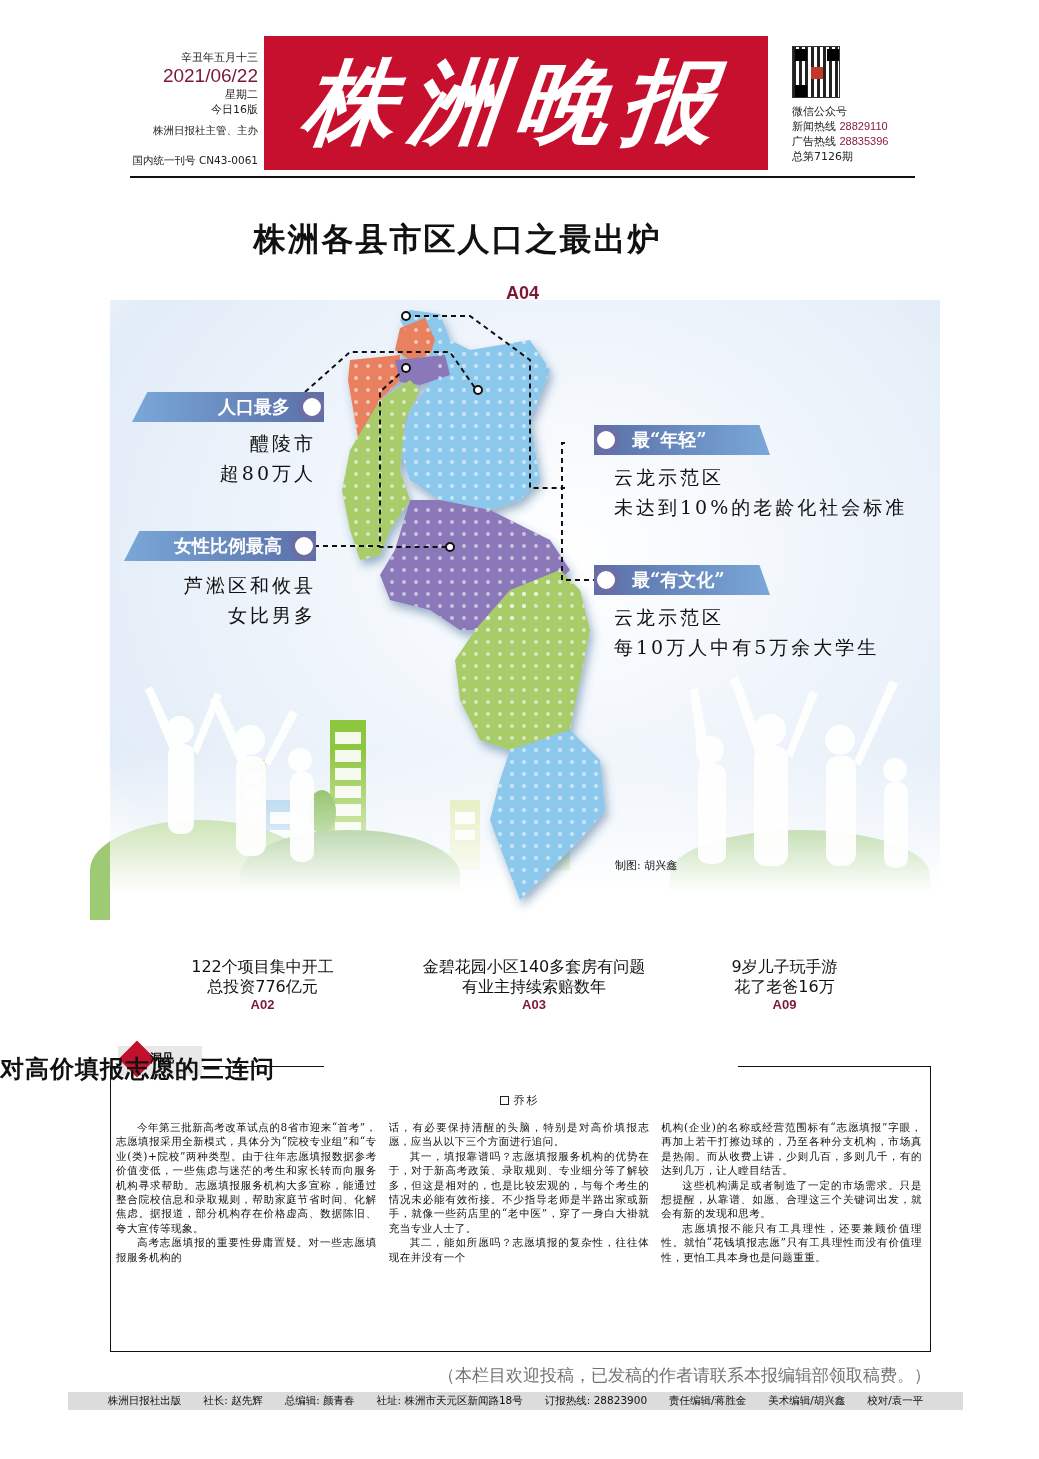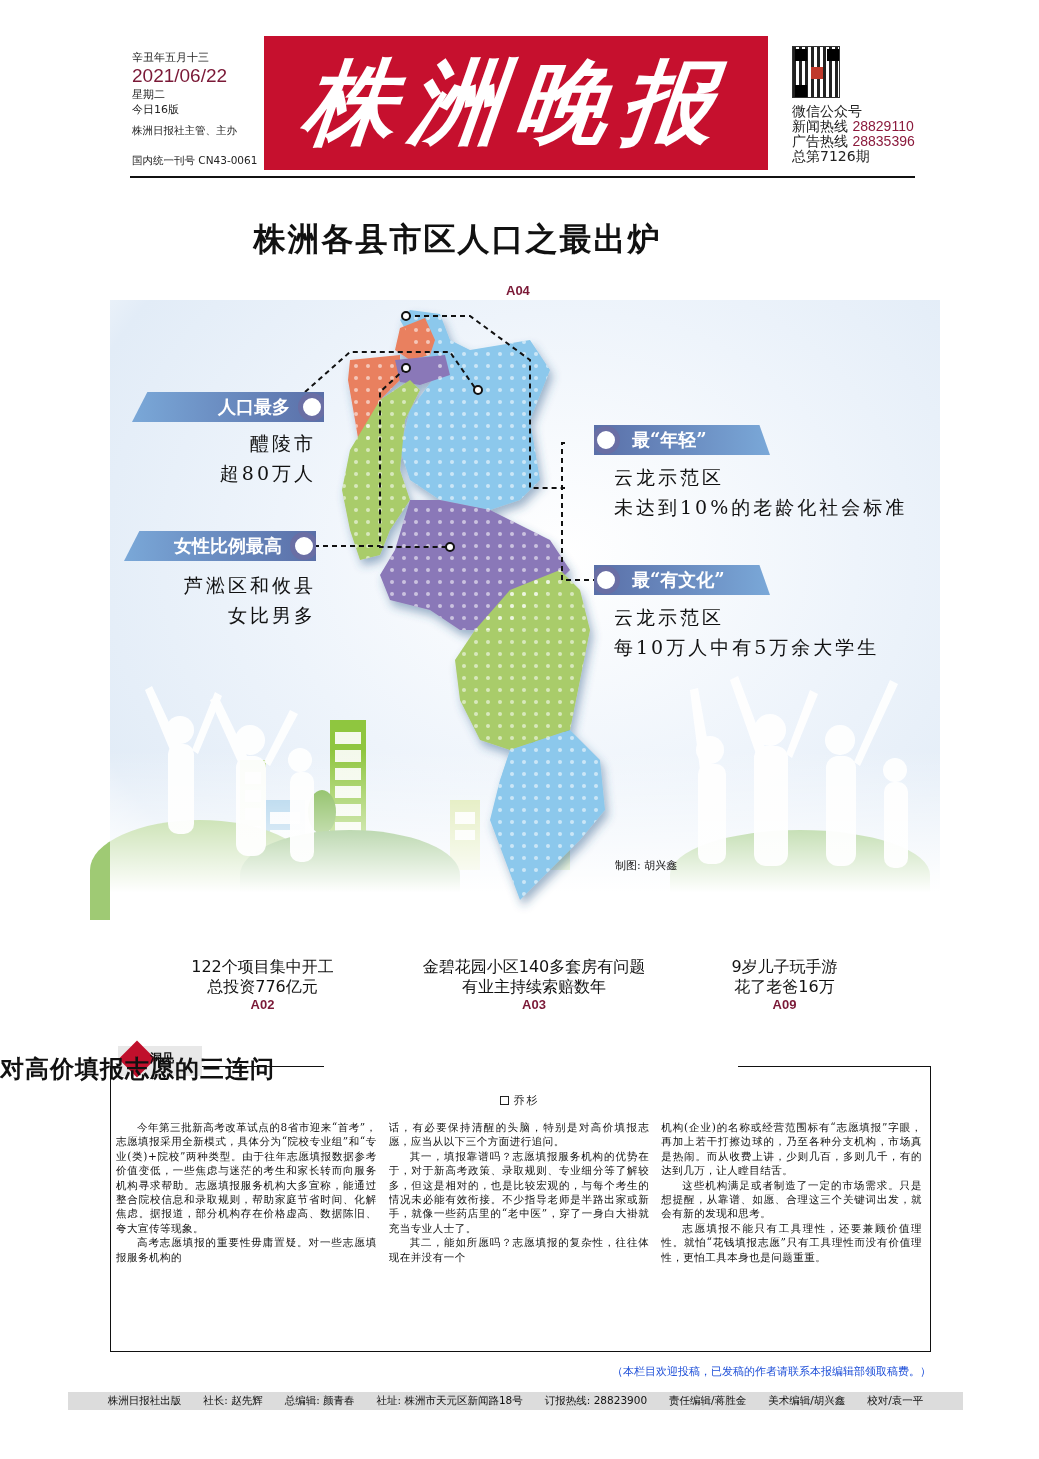--- a/index.html
+++ b/index.html
@@ -1,38 +1,38 @@
 <!DOCTYPE html>
 <html><head>
 <meta charset="utf-8">
 <style>
   * { box-sizing: border-box; margin: 0; padding: 0; }
   html, body { width: 1039px; height: 1459px; background: #ffffff; overflow: hidden; }
   body { position: relative; font-family: "DejaVu Sans", sans-serif; color: #111; }
 
   
-  .mast-left { position: absolute; left: 132px; top: 50px; width: 126px; text-align: left; font-size: 11px; line-height: 15px; color: #222; }
+  .mast-left { position: absolute; left: 132px; top: 50px; width: 126px; text-align: right; font-size: 11px; line-height: 15px; color: #222; }
   .mast-left .date { font-family: "Liberation Sans", sans-serif; font-size: 19px; line-height: 22px; color: #7a1836; font-weight: normal; }
   .mast-left .org { margin-top: 6px; font-size: 10.5px; line-height: 14px; white-space: nowrap; }
   .mast-logo { position: absolute; left: 264px; top: 36px; width: 504px; height: 134px; background: #c6102e; display: flex; align-items: center; justify-content: center; }
   .mast-logo span { color: #fff; font-family: "DejaVu Serif", serif; font-weight: bold; font-size: 92px; letter-spacing: 14px; font-style: italic; transform: skewX(-6deg); }
-  .mast-right { position: absolute; left: 792px; top: 46px; width: 140px; font-size: 14px; line-height: 15px; color: #222; }
+  .mast-right { position: absolute; left: 792px; top: 46px; width: 140px; font-size: 11px; line-height: 15px; color: #222; }
   .qr { width: 48px; height: 52px; background:
         linear-gradient(#000,#000) 2px 2px/12px 12px no-repeat,
         linear-gradient(#000,#000) 34px 2px/12px 12px no-repeat,
         linear-gradient(#000,#000) 2px 38px/12px 12px no-repeat,
         repeating-linear-gradient(90deg,#222 0 3px,#fff 3px 6px),
         #fff; border: 1px solid #333; position: relative; margin-bottom: 6px; }
   .qr::after { content: ""; position: absolute; left: 18px; top: 20px; width: 12px; height: 12px; background: #c0392b; }
   .mast-right .hot { color: #8b1a3c; font-family: "Liberation Sans", sans-serif; }
   .mast-rule { position: absolute; left: 130px; top: 176px; width: 785px; height: 2px; background: #111; }
 
   
   .headline { position: absolute; left: 0; width: 915px; top: 218px; text-align: center; font-family: "DejaVu Sans", sans-serif; font-weight: bold; font-size: 32px; letter-spacing: 2px; color: #111; }
-  .pageref { position: absolute; font-family: "Liberation Sans", sans-serif; font-weight: bold; font-size: 13px; color: #7a1836; }
+  .pageref { position: absolute; font-family: "Liberation Sans", sans-serif; font-weight: bold; font-size: 18px; color: #7a1836; }
 
   
   .info { position: absolute; left: 110px; top: 300px; width: 830px; height: 640px;
           background: radial-gradient(ellipse at 55% 40%, #ffffff 0%, #eef4fb 45%, #e2ecf7 80%, #ffffff 100%); }
   .ground { position: absolute; left: 0; right: 0; bottom: 0; height: 190px;
             background: linear-gradient(to bottom, rgba(255,255,255,0) 0%, #ffffff 75%); }
   .hill { position: absolute; border-radius: 50% 50% 0 0; }
   .bldg { position: absolute; background: #8fc63f; }
   .bldg::after { content:""; position:absolute; left:5px; right:5px; top:12px; bottom:30px;
                  background: repeating-linear-gradient(to bottom,#fff 0 12px,transparent 12px 18px); opacity:.9; }
@@ -63,21 +63,21 @@
   .col-badge .diamond { position: absolute; left: 6px; top: 0px; width: 26px; height: 26px; background: #c0102c; transform: rotate(45deg); }
   .col-badge .label { position: absolute; left: 32px; top: 4px; font-family: Liberation Sans, sans-serif; font-weight: bold; font-size: 12px; color: #111; }
   .art-title { position: absolute; left: 0; width: 1039px; top: 1053px; text-align: left; font-weight: bold; font-size: 24px; color: #111; letter-spacing: 1px; }
   .art-author { position: absolute; left: 0; width: 1039px; top: 1093px; text-align: center; font-size: 11px; color: #222; letter-spacing: 2px; }
   .art-author .box { display: inline-block; width: 9px; height: 9px; border: 1px solid #222; margin-right: 5px; vertical-align: -1px; }
   .cols { position: absolute; left: 116px; top: 1120px; width: 806px; height: 226px; display: flex; gap: 12px; }
   .col { flex: 1; font-family: "DejaVu Serif", serif; font-size: 10.5px; line-height: 14.4px; color: #111; text-align: justify; overflow: hidden; letter-spacing: .5px; }
   .col p { text-indent: 2em; }
   .col p.cont { text-indent: 0; }
 
-  .note { position: absolute; right: 108px; top: 1364px; font-size: 11px; color: #1d4ed8; }
+  .note { position: absolute; right: 108px; top: 1364px; font-size: 17px; color: #737373; }
 
   
   .footer { position: absolute; left: 68px; top: 1392px; width: 895px; height: 18px; background: #dcdcdc; display: flex; align-items: center; justify-content: center; font-size: 10.5px; color: #111; white-space: nowrap; }
   .footer span { margin: 0 11px; }
 </style>
 </head>
 <body>
 
 <div class="mast-left">
   <div>辛丑年五月十三</div>

